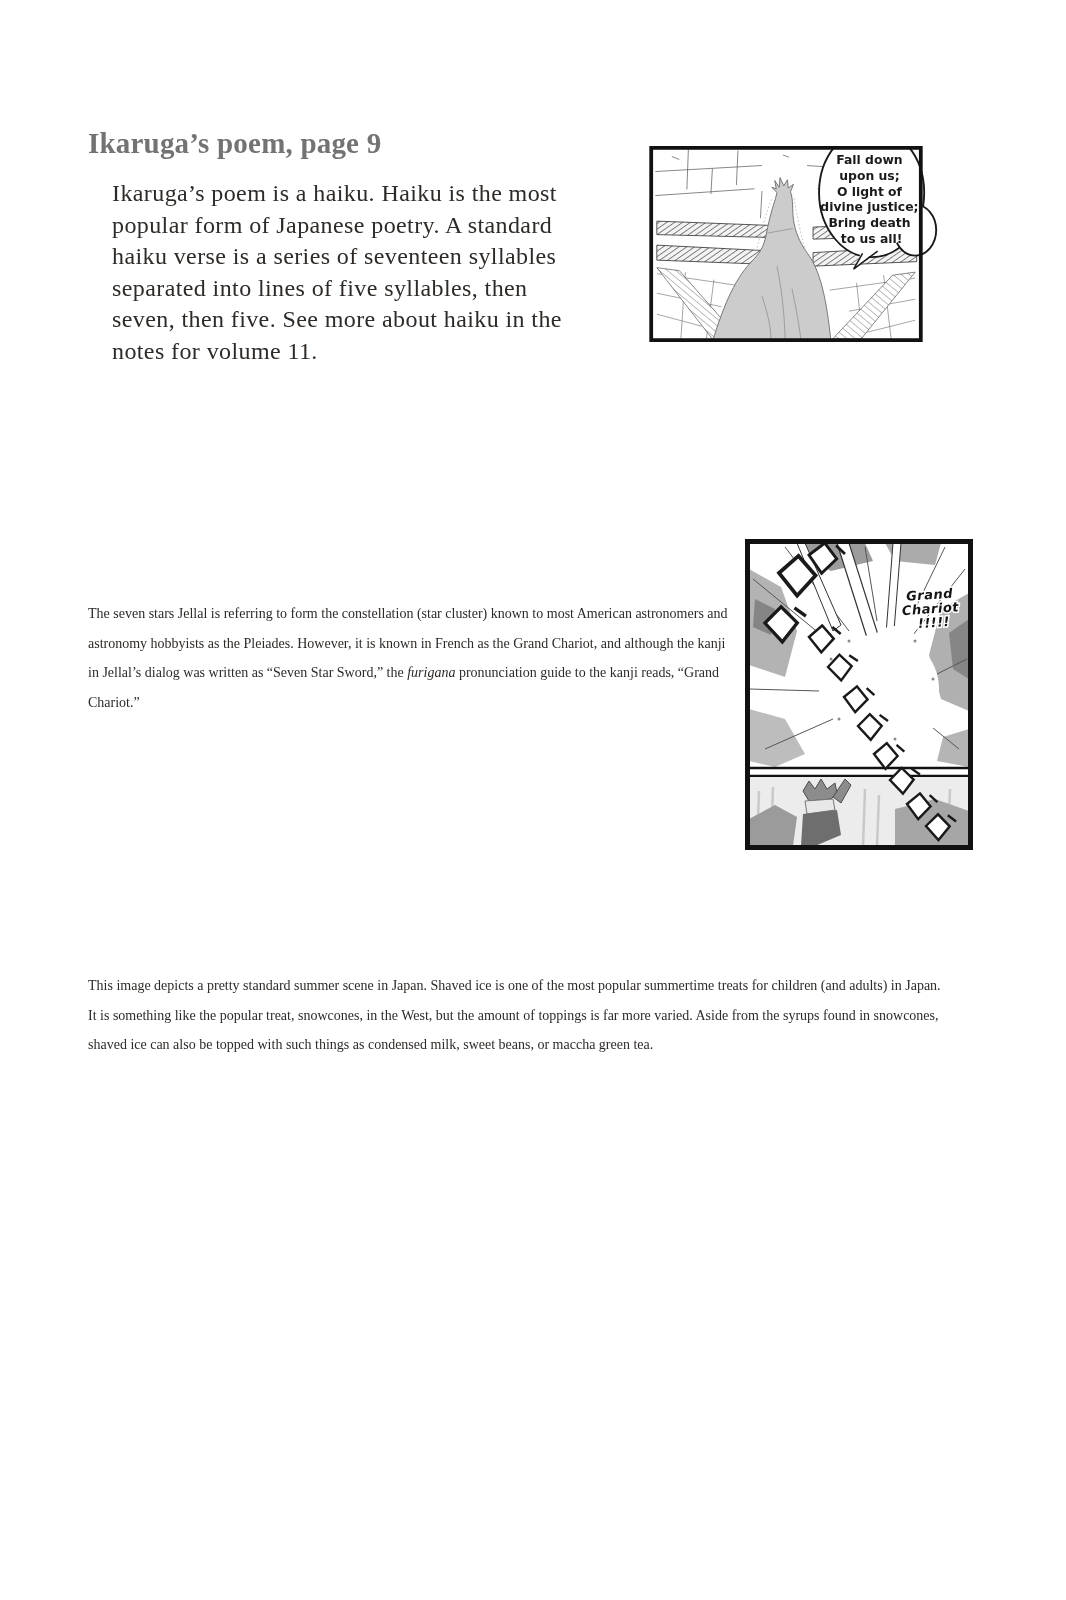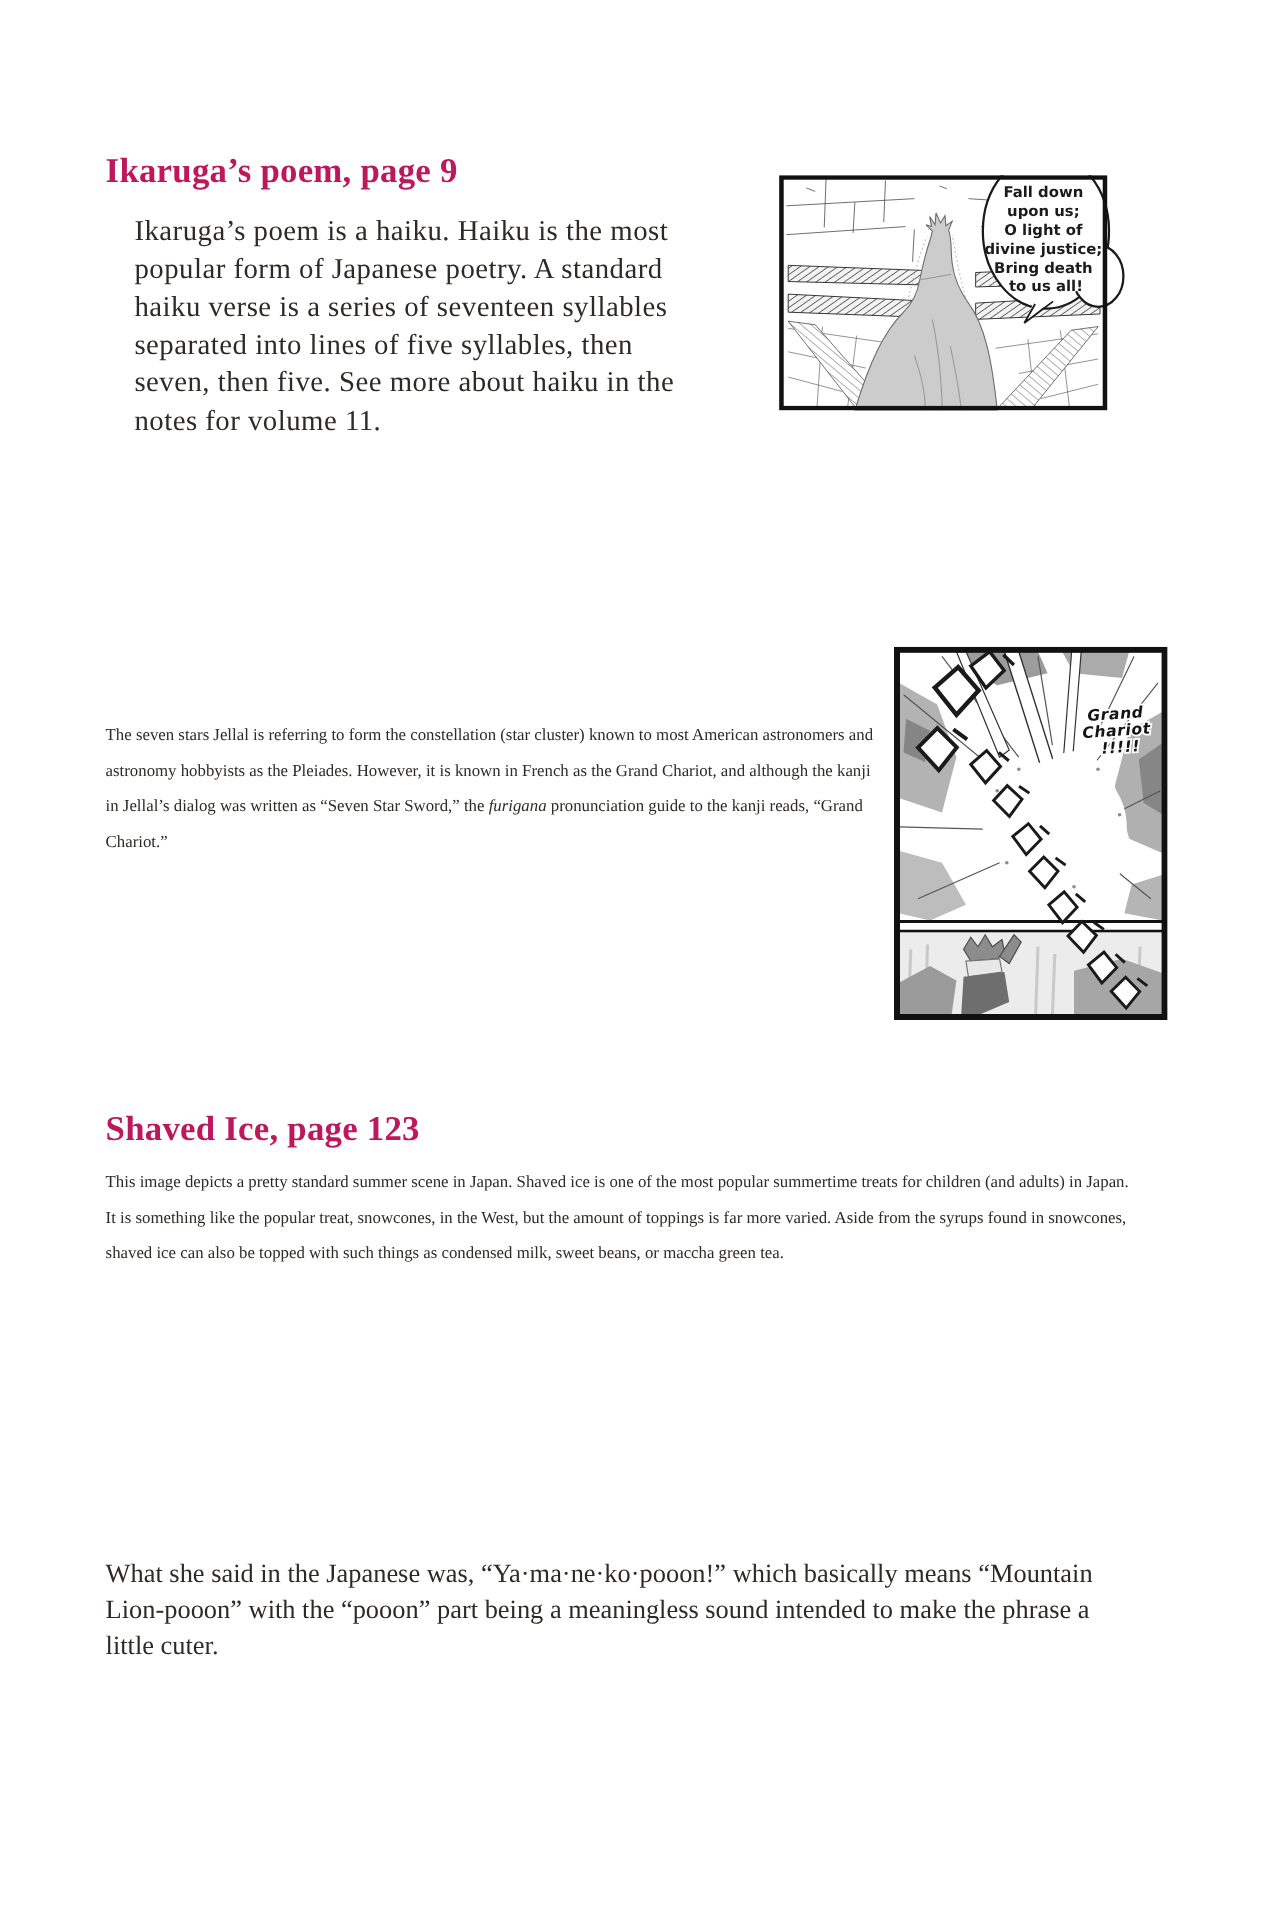--- a/index.html
+++ b/index.html
@@ -2,21 +2,21 @@
 <html><head>
 <meta charset="utf-8">
 <style>
   html,body { margin:0; padding:0; background:#ffffff; }
   .page {
     position:relative; width:1066px; height:1600px; background:#ffffff;
     font-family:"Liberation Serif", serif; color:#262220; overflow:hidden;
   }
   .heading {
     position:absolute; margin:0; font-family:"Liberation Serif", serif;
-    font-weight:700; font-size:29px; line-height:34px; letter-spacing:0.2px; color:#be185d;
+    font-weight:700; font-size:29px; line-height:34px; letter-spacing:0.2px; color:#737373;
   }
   .body-text {
     position:absolute; margin:0; font-family:"Liberation Serif", serif; color:#2e2a27;
   }
   .b1 { font-size:24px; line-height:31.5px; letter-spacing:0.4px; width:465px; }
   .b2 { font-size:14px; line-height:29.5px; width:645px; }
   .b3 { font-size:14px; line-height:29.5px; width:862px; }
   .b4 { font-size:22px; line-height:30px;  width:862px; }
   .b2 em { font-style:italic; }
   .panel { position:absolute; }
@@ -257,18 +257,16 @@
 
       <text class="sfx-text" transform="rotate(-4 188 70)">
         <tspan x="188" y="60">Grand</tspan>
         <tspan x="188" y="74">Chariot</tspan>
         <tspan x="188" y="88">!!!!!</tspan>
       </text>
       <rect x="2.5" y="2.5" width="223" height="306" fill="none" stroke="#111111" stroke-width="5"></rect>
     </svg>
   </div>
 
-  <h2 class="heading" style="left:88px; top:924px;">Shaved Ice, page 123</h2>
   <p class="body-text b3" style="left:88px; top:971px;">This image depicts a pretty standard summer scene in Japan. Shaved ice is one of the most popular summertime treats for children (and adults) in Japan. It is something like the popular treat, snowcones, in the West, but the amount of toppings is far more varied. Aside from the syrups found in snowcones, shaved ice can also be topped with such things as condensed milk, sweet beans, or maccha green tea.</p>
 
-  <p class="body-text b4" style="left:88px; top:1296px;">What she said in the Japanese was, “Ya·ma·ne·ko·pooon!” which basically means “Mountain Lion-pooon” with the “pooon” part being a meaningless sound intended to make the phrase a little cuter.</p>
 
 </div>
 
 </body></html>

